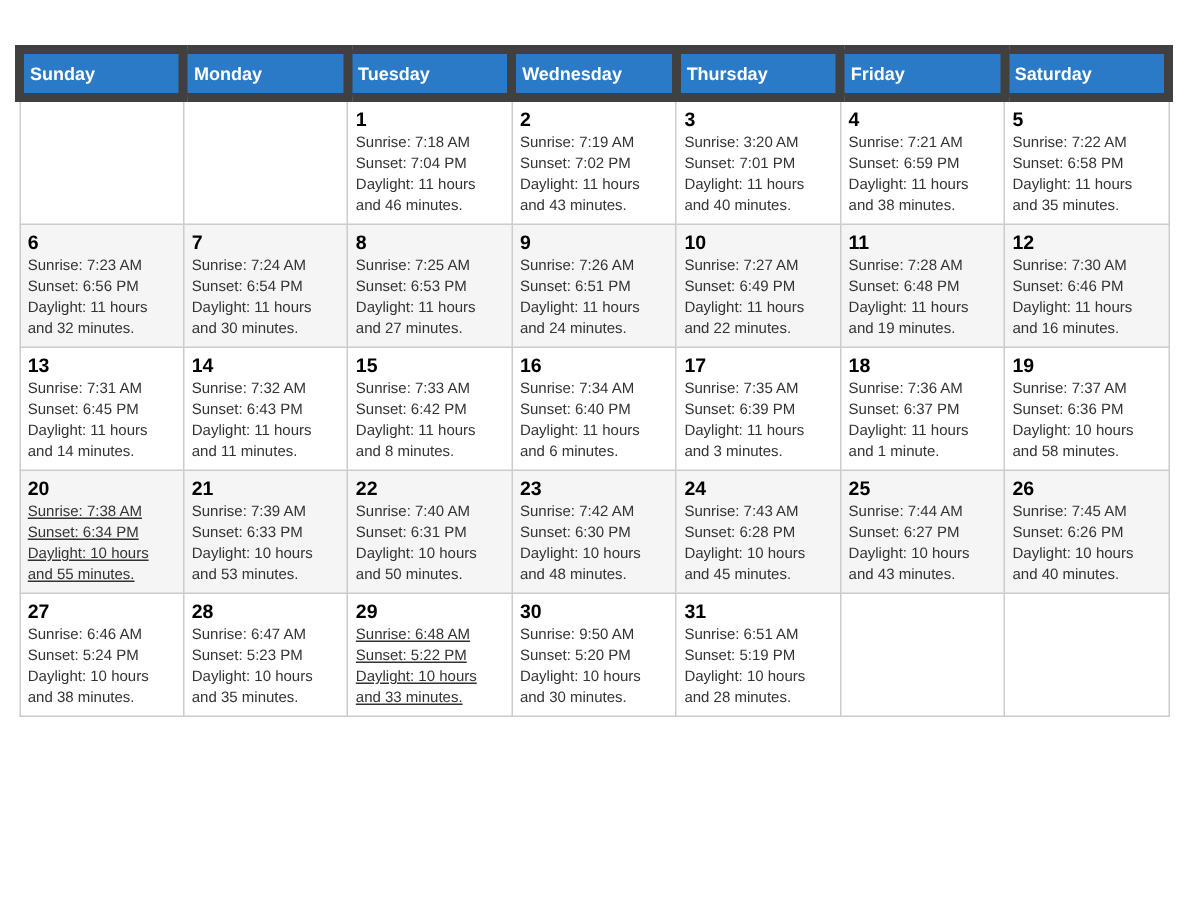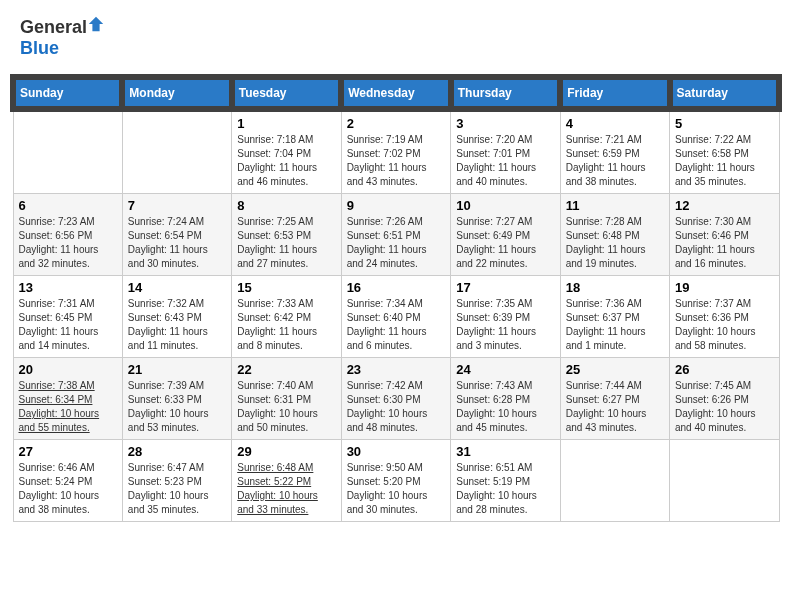--- a/index.html
+++ b/index.html
@@ -87,28 +87,20 @@
     }
     .empty-cell {
       background: #f9f9f9;
     }
     .calendar thead tr th:first-child { border-radius: 0; }
   </style>
 </head>
 <body>
 
 <div class="header">
-  <div class="logo">
-    <div>
-      <span class="logo-text-general">General</span><svg class="logo-icon" viewBox="0 0 20 20">
-          <polygon points="10,2 18,10 14,10 14,18 6,18 6,10 2,10" fill="#2a7ac7"></polygon>
-        </svg><br>
-      <span class="logo-text-blue">Blue</span>
-    </div>
-  </div>
   <div class="title-area">
   </div>
 </div>
 
 <table class="calendar">
   <thead id="calendar-head">
   <tr>
         <th>Sunday</th>
         <th>Monday</th>
         <th>Tuesday</th>
@@ -129,21 +121,21 @@
 Daylight: 11 hours and 46 minutes.</div>
         </td>
         <td>
           <span class="day-number">2</span>
           <div class="day-info" style="white-space: pre-line;">Sunrise: 7:19 AM
 Sunset: 7:02 PM
 Daylight: 11 hours and 43 minutes.</div>
         </td>
         <td>
           <span class="day-number">3</span>
-          <div class="day-info" style="white-space: pre-line;">Sunrise: 7:20 AM
+          <div class="day-info" style="white-space: pre-line;">Sunrise: 3:20 AM
 Sunset: 7:01 PM
 Daylight: 11 hours and 40 minutes.</div>
         </td>
         <td>
           <span class="day-number">4</span>
           <div class="day-info" style="white-space: pre-line;">Sunrise: 7:21 AM
 Sunset: 6:59 PM
 Daylight: 11 hours and 38 minutes.</div>
         </td>
         <td>

